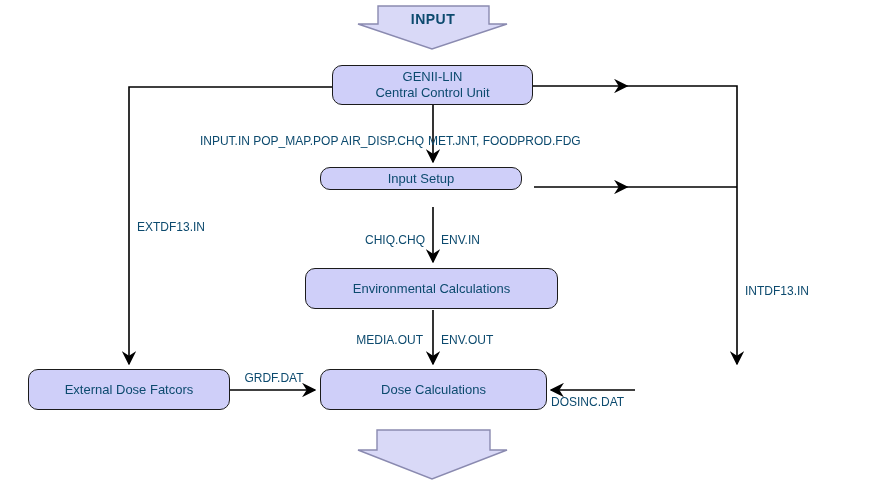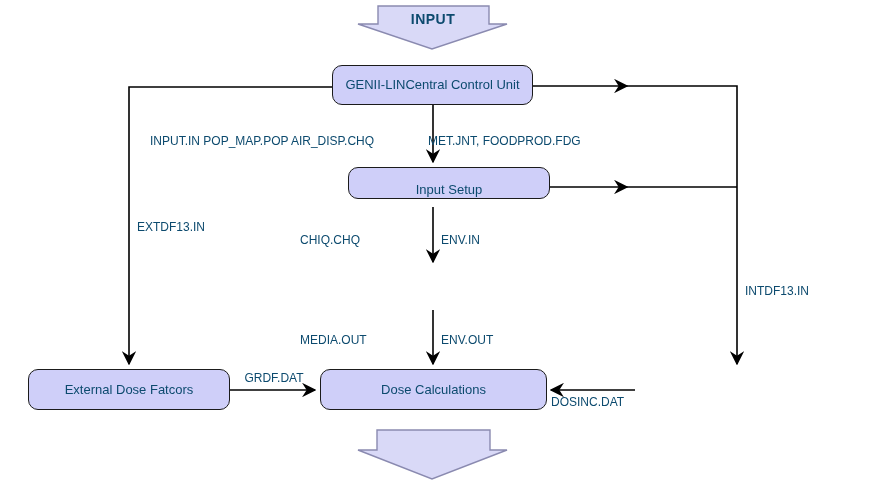--- a/index.html
+++ b/index.html
@@ -7,32 +7,32 @@
     position:relative;width:884px;height:482px;background:#ffffff;
     font-family:Liberation Sans, sans-serif;
     color:#0c4a6e;overflow:hidden;
   }
   svg.wires{position:absolute;left:0;top:0;width:884px;height:482px;}
   .node{
     position:absolute;
     background:#cfcff9;
     border:1.5px solid #1b1b1b;
     border-radius:10px;
-    display:flex;flex-direction:row;align-items:center;justify-content:center;
+    display:flex;flex-direction:column;align-items:center;justify-content:center;
     font-size:13px;line-height:16px;text-align:center;
     box-sizing:border-box;
   }
   .banner-label{
     position:absolute;font-size:14px;font-weight:600;letter-spacing:0.5px;
     text-align:center;
   }
   .edge-label{
     position:absolute;font-size:12px;line-height:14px;white-space:nowrap;
   }
-  .ra{text-align:left;}
+  .ra{text-align:right;}
   .ca{text-align:center;}
 </style>
 </head>
 <body>
 
 <div class="canvas">
 
   <svg class="wires" viewBox="0 0 884 482">
     <defs>
       <marker id="arr" viewBox="0 0 10 10" refX="9" refY="5" markerWidth="9" markerHeight="9" orient="auto-start-reverse">
@@ -60,24 +60,27 @@
     <path d="M635,390 H551" fill="none" stroke="#000" stroke-width="1.6" marker-end="url(#arr)"></path>
   </svg>
 
   <div class="banner-label" style="left:358px;top:11px;width:150px;">INPUT</div>
 
   <div class="node" style="left:332px;top:65px;width:201px;height:40px;">
     <div>GENII-LIN</div>
     <div>Central Control Unit</div>
   </div>
 
-  <div class="node" style="left:348px;top:167px;width:202px;height:32px;align-items:flex-end;">
+  <div class="node" style="left:320px;top:167px;width:202px;height:23px;">
     <div>Input Setup</div>
   </div>
 
+  <div class="node" style="left:305px;top:268px;width:253px;height:41px;">
+    <div>Environmental Calculations</div>
+  </div>
 
   <div class="node" style="left:320px;top:369px;width:227px;height:41px;">
     <div>Dose Calculations</div>
   </div>
 
   <div class="node" style="left:28px;top:369px;width:202px;height:41px;">
     <div>External Dose Fatcors</div>
   </div>
 
 

